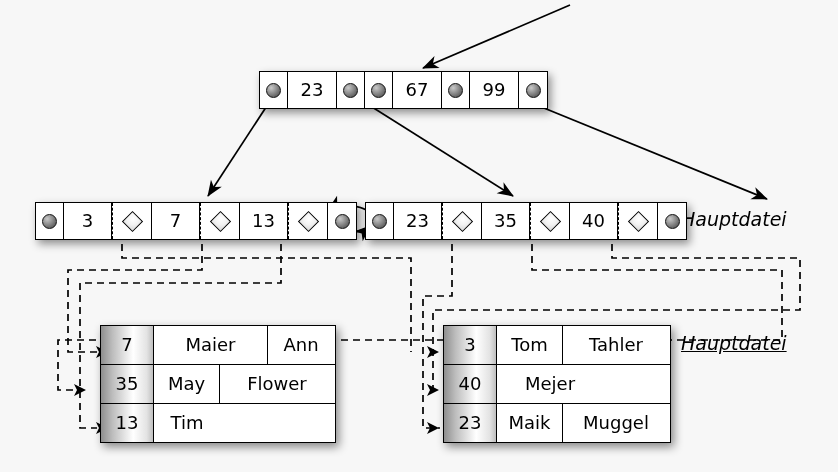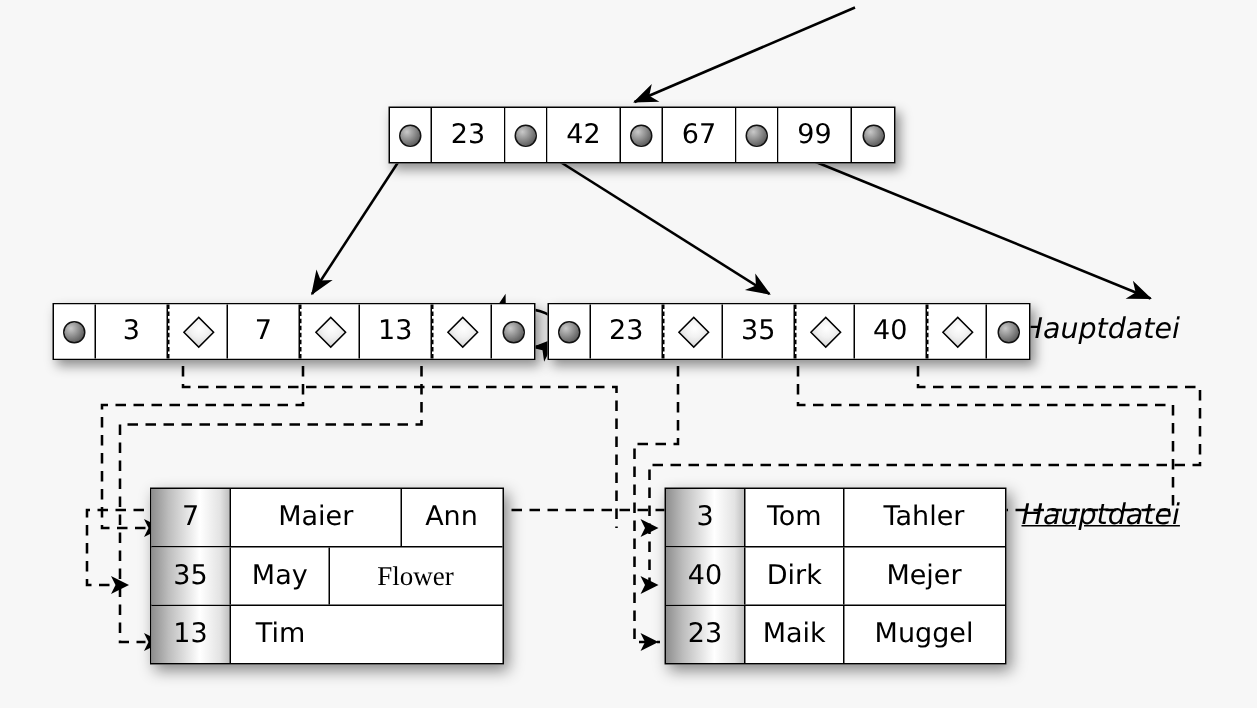--- a/index.html
+++ b/index.html
@@ -136,21 +136,20 @@
   </svg>
 
   <div class="node" id="root-node" style="left:259px;top:71px;height:38px;">
     <div class="cell ptr" style="width:28px;">
       <span class="dot"></span>
       </div>
     <div class="cell" style="width:49px;">23</div>
     <div class="cell ptr" style="width:28px;">
       <span class="dot"></span>
       </div>
-    <div class="cell" style="width:49px;">42</div>
     <div class="cell ptr" style="width:28px;">
       <span class="dot"></span>
       </div>
     <div class="cell" style="width:49px;">67</div>
     <div class="cell ptr" style="width:28px;">
       <span class="dot"></span>
       </div>
     <div class="cell" style="width:49px;">99</div>
     <div class="cell ptr" style="width:28px;">
       <span class="dot"></span>
@@ -201,37 +200,36 @@
 
   <div class="table" id="tbl-left" style="left:100px;top:325px;width:236px;">
     <div class="trow">
       <div class="tcell key" style="width:53px;">7</div>
       <div class="tcell" style="width:114px;">Maier</div>
       <div class="tcell" style="width:66px;">Ann</div>
     </div>
     <div class="trow">
       <div class="tcell key" style="width:53px;">35</div>
       <div class="tcell" style="width:66px;">May</div>
-      <div class="tcell" style="width:114px;font-family:Liberation Serif, serif;">Flower</div>
+      <div class="tcell" style="width:114px;">Flower</div>
     </div>
     <div class="trow">
       <div class="tcell key" style="width:53px;">13</div>
       <div class="tcell" style="width:66px;">Tim</div>
     </div>
   </div>
 
   <div class="table" id="tbl-right" style="left:443px;top:325px;width:228px;">
     <div class="trow">
       <div class="tcell key" style="width:53px;">3</div>
       <div class="tcell" style="width:66px;">Tom</div>
       <div class="tcell" style="width:106px;">Tahler</div>
     </div>
     <div class="trow">
       <div class="tcell key" style="width:53px;">40</div>
-      <div class="tcell" style="width:66px;">Dirk</div>
       <div class="tcell" style="width:106px;">Mejer</div>
     </div>
     <div class="trow">
       <div class="tcell key" style="width:53px;">23</div>
       <div class="tcell" style="width:66px;">Maik</div>
       <div class="tcell" style="width:106px;">Muggel</div>
     </div>
   </div>
 
   <div class="caption" style="left:681px;top:208px;">Hauptdatei</div>

